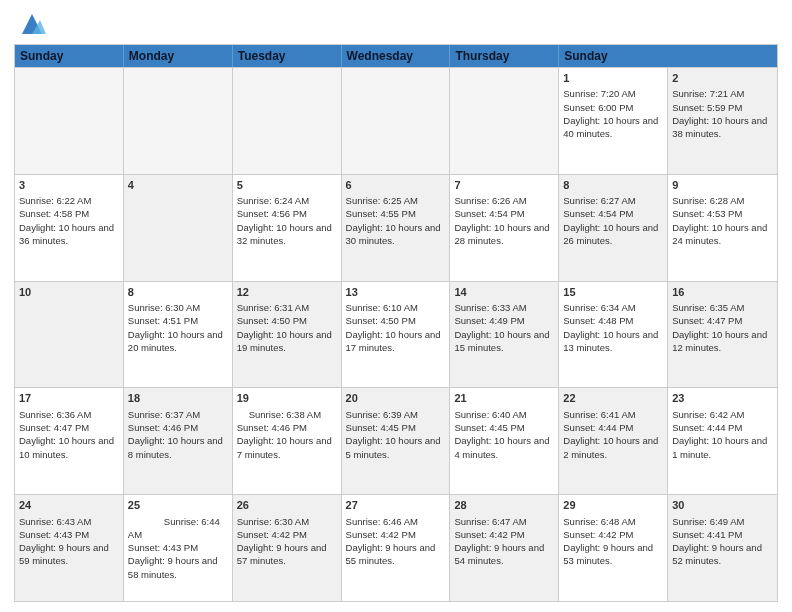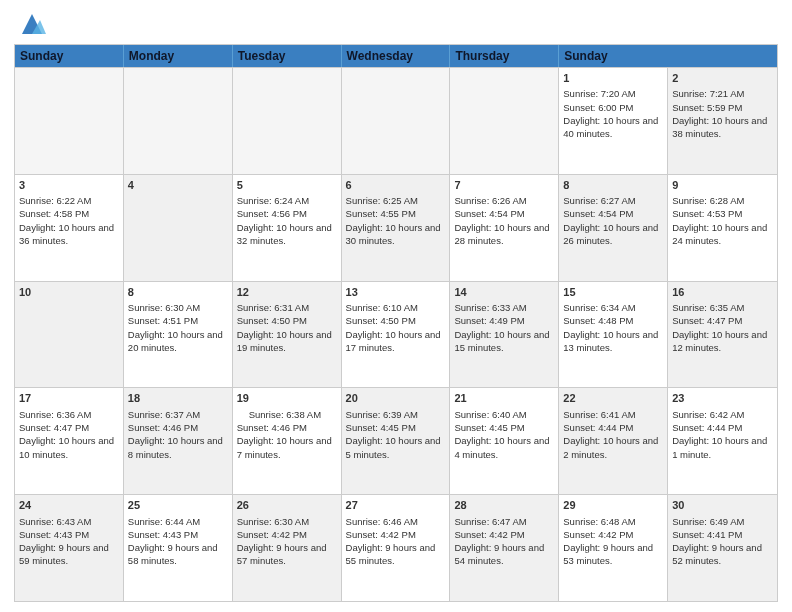--- a/index.html
+++ b/index.html
@@ -223,21 +223,21 @@
 Sunset: 4:44 PM
 Daylight: 10 hours and 2 minutes.</span></div>
           <div class="cal-cell"><span class="day-number">23</span><span style="white-space: pre-line;">Sunrise: 6:42 AM
 Sunset: 4:44 PM
 Daylight: 10 hours and 1 minute.</span></div>
         </div>
         <div class="cal-row">
           <div class="cal-cell shaded"><span class="day-number">24</span><span style="white-space: pre-line;">Sunrise: 6:43 AM
 Sunset: 4:43 PM
 Daylight: 9 hours and 59 minutes.</span></div>
-          <div class="cal-cell"><span class="day-number">25</span><span style="white-space: pre-line;">Sunrise: 6:44 AM
+          <div class="cal-cell"><span class="day-number">25</span><span style="white-space: pre-line; margin-left: 36px;">Sunrise: 6:44 AM
 Sunset: 4:43 PM
 Daylight: 9 hours and 58 minutes.</span></div>
           <div class="cal-cell shaded"><span class="day-number">26</span><span style="white-space: pre-line;">Sunrise: 6:30 AM
 Sunset: 4:42 PM
 Daylight: 9 hours and 57 minutes.</span></div>
           <div class="cal-cell"><span class="day-number">27</span><span style="white-space: pre-line;">Sunrise: 6:46 AM
 Sunset: 4:42 PM
 Daylight: 9 hours and 55 minutes.</span></div>
           <div class="cal-cell shaded"><span class="day-number">28</span><span style="white-space: pre-line; margin-top: 28px;">Sunrise: 6:47 AM
 Sunset: 4:42 PM

